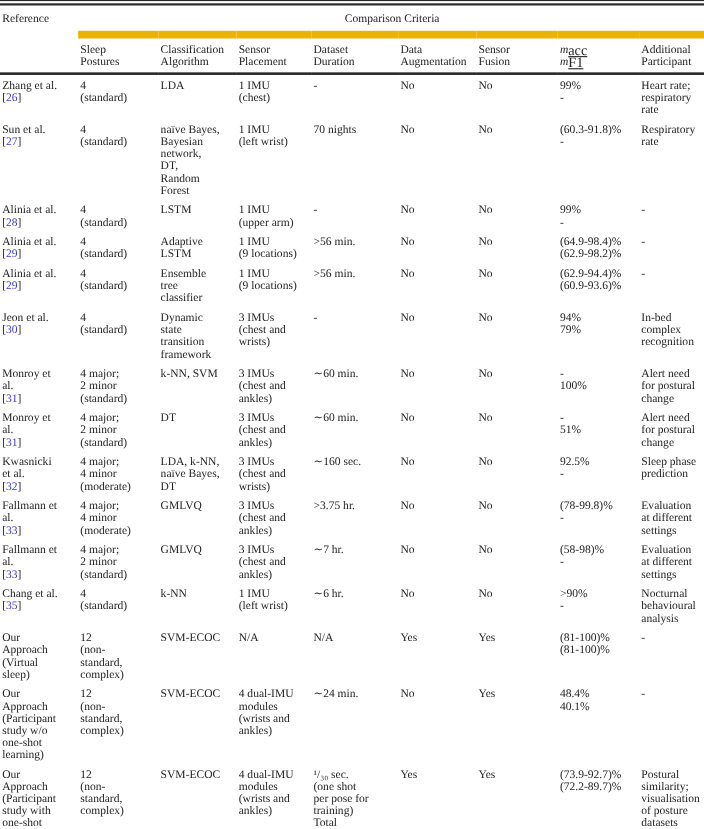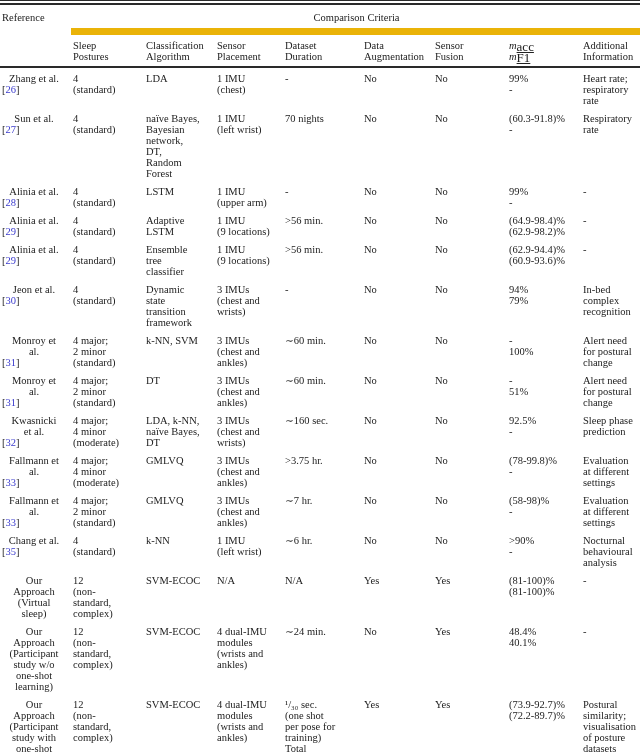--- a/index.html
+++ b/index.html
@@ -45,21 +45,21 @@
   thead tr.subhead th { padding-top: 5px; padding-bottom: 4px; }
   thead tr.subhead th, thead th.ref-head { border-bottom: 2px solid #2a2a2a; }
   tbody td { padding-top: 5px; padding-bottom: 2px; }
   .mi { font-style: italic; }
   sub {
     font-size: 13px;
     line-height: 0;
     vertical-align: -2px;
     text-decoration: underline;
   }
-  .ref-name { white-space: pre-line; text-align: center; }
+  .ref-name { white-space: pre-line; }
   a.cite {
     color: #3a3acd;
     text-decoration: none;
     cursor: pointer;
   }
 </style>
 </head>
 <body>
 
 <div class="page">
@@ -90,21 +90,21 @@
         <th>Sensor
 Placement</th>
         <th>Dataset
 Duration</th>
         <th>Data
 Augmentation</th>
         <th>Sensor
 Fusion</th>
         <th><span class="mi">m</span><sub>acc</sub><br><span class="mi">m</span><sub>F1</sub></th>
         <th>Additional
-Information</th>
+Participant</th>
       </tr>
     </thead>
     <tbody id="table-body">
         <tr>
           <td><div class="ref-name">Zhang et al.</div><div>[<a class="cite">26</a>]</div></td>
           <td>4
 (standard)</td>
           <td>LDA</td>
           <td>1 IMU
 (chest)</td>

